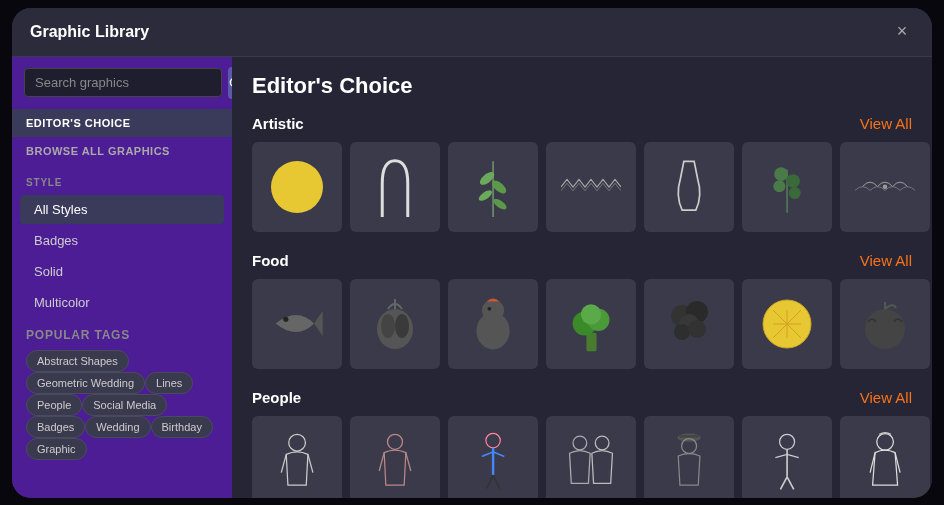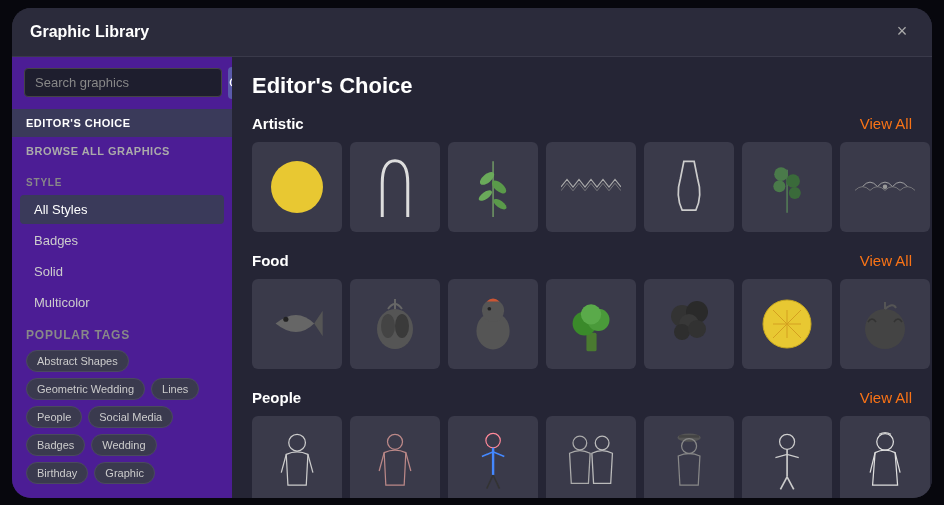--- a/index.html
+++ b/index.html
@@ -146,21 +146,20 @@
       color: #888;
       font-size: 12px;
       font-weight: 700;
       letter-spacing: 0.8px;
       text-transform: uppercase;
       margin-bottom: 8px;
     }
     .tags-container {
       display: flex;
       flex-wrap: wrap;
-      gap: 6px;
       align-items: center;
     }
     .tag-chip {
       background: #3a3a4e;
       color: #ccc;
       font-size: 11px;
       padding: 4px 10px;
       border-radius: 12px;
       cursor: pointer;
       border: 1px solid #4a4a5e;

